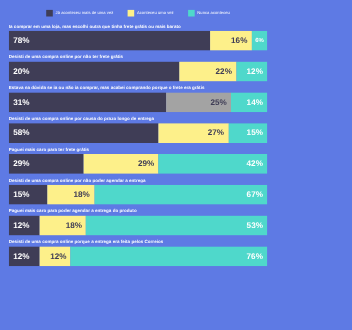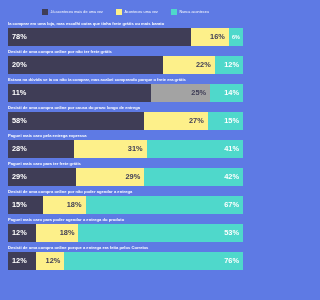--- a/index.html
+++ b/index.html
@@ -83,39 +83,31 @@
         <div class="row-label">Desisti de uma compra online por não ter frete grátis</div>
         <div class="bar">
           <div class="seg s0" style="flex: 0 0 66%; background: rgb(63, 61, 86);">20%</div>
           <div class="seg s1" style="flex: 0 0 22%; background: rgb(253, 240, 138);">22%</div>
           <div class="seg s2" style="flex: 0 0 12%; background: rgb(79, 216, 203);">12%</div>
         </div>
       </div>
       <div class="row">
         <div class="row-label">Estava na dúvida se ia ou não ia comprar, mas acabei comprando porque o frete era grátis</div>
         <div class="bar">
-          <div class="seg s0" style="flex: 0 0 61%; background: rgb(63, 61, 86);">11%</div>
+          <div class="seg s0" style="flex: 0 0 61%; background: rgb(63, 61, 86);">31%</div>
           <div class="seg s1" style="flex: 0 0 25%; background: #a3a3a3;">25%</div>
           <div class="seg s2" style="flex: 0 0 14%; background: rgb(79, 216, 203);">14%</div>
         </div>
       </div>
       <div class="row">
         <div class="row-label">Desisti de uma compra online por causa do prazo longo de entrega</div>
         <div class="bar">
           <div class="seg s0" style="flex: 0 0 58%; background: rgb(63, 61, 86); text-align: center;">58%</div>
           <div class="seg s1" style="flex: 0 0 27%; background: rgb(253, 240, 138);">27%</div>
           <div class="seg s2" style="flex: 0 0 15%; background: rgb(79, 216, 203);">15%</div>
-        </div>
-      </div>
-      <div class="row">
-        <div class="row-label">Paguei mais caro pela entrega expressa</div>
-        <div class="bar">
-          <div class="seg s0" style="flex: 0 0 28%; background: rgb(63, 61, 86);">28%</div>
-          <div class="seg s1" style="flex: 0 0 31%; background: rgb(253, 240, 138);">31%</div>
-          <div class="seg s2" style="flex: 0 0 41%; background: rgb(79, 216, 203);">41%</div>
         </div>
       </div>
       <div class="row">
         <div class="row-label">Paguei mais caro para ter frete grátis</div>
         <div class="bar">
           <div class="seg s0" style="flex: 0 0 29%; background: rgb(63, 61, 86);">29%</div>
           <div class="seg s1" style="flex: 0 0 29%; background: rgb(253, 240, 138);">29%</div>
           <div class="seg s2" style="flex: 0 0 42%; background: rgb(79, 216, 203);">42%</div>
         </div>
       </div>

